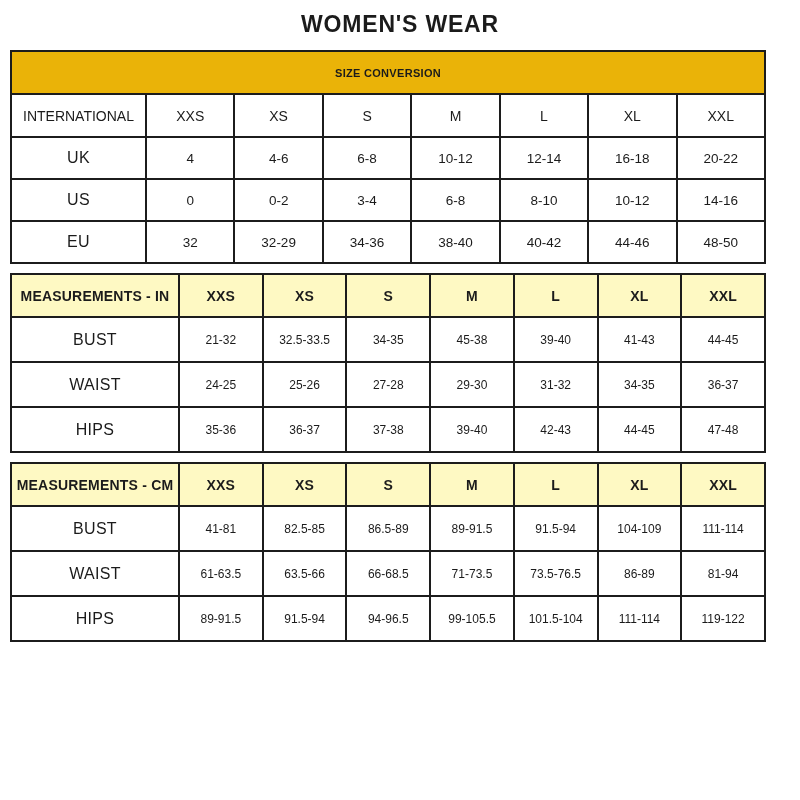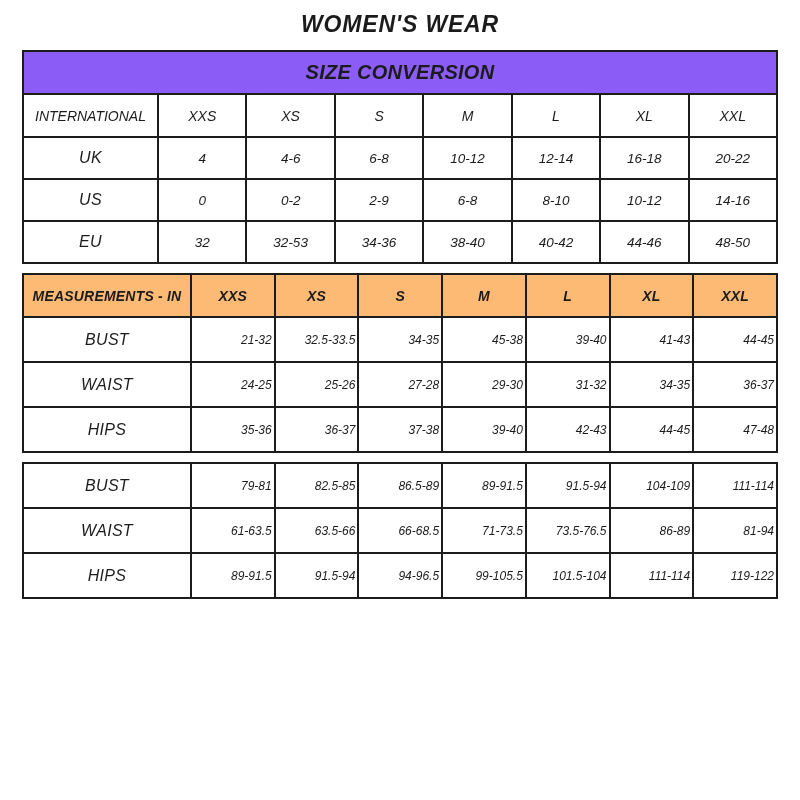--- a/index.html
+++ b/index.html
@@ -9,23 +9,22 @@
     width: 800px;
     height: 800px;
     font-family: "Liberation Sans", sans-serif;
     color: #1b1b1b;
     -webkit-font-smoothing: antialiased;
   }
   .page {
     width: 800px;
     height: 688px;
     box-sizing: border-box;
-    padding: 0 22px;
+    padding: 0 10px;
     overflow: hidden;
-    font-style: italic;
   }
   .title {
     text-align: center;
     font-size: 23px;
     font-weight: 700;
     letter-spacing: 0.8px;
     margin: 0;
     padding: 11px 0 12px 0;
     color: #1b1b1b;
   }
@@ -38,36 +37,36 @@
   table.tbl th,
   table.tbl td {
     border: 2px solid #1c1c1c;
     text-align: center;
     vertical-align: middle;
     padding: 0 2px;
     overflow: hidden;
   }
   
   th.banner {
-    background: #8b5cf6;
+    background: #eab308;
     font-weight: 700;
-    font-size: 20px;
+    font-size: 11px;
     letter-spacing: 0.3px;
     height: 41px;
   }
   
   th.hdr { font-size: 14px; height: 41px; }
   .t0 th.hdr { font-weight: 400; background: #ffffff; margin-left: 20px; }
-  .t1 th.hdr, .t2 th.hdr { font-weight: 700; background: #fdba74; letter-spacing: 0.2px; }
+  .t1 th.hdr, .t2 th.hdr { font-weight: 700; background: #fef9c3; letter-spacing: 0.2px; }
   
   td.rowlabel { font-size: 16px; letter-spacing: 0.3px; }
   td.val { font-size: 13.5px; }
   .t0 td { height: 40px; }
   .t1 td, .t2 td { height: 43px; margin-left: 12px; }
-  .t1 td.val, .t2 td.val { font-size: 12px; text-align: right; }
+  .t1 td.val, .t2 td.val { font-size: 12px; }
 </style>
 </head>
 <body>
 
 <div class="page">
   <h1 class="title">WOMEN'S WEAR</h1>
 
   <table class="tbl t0">
       <colgroup>
         <col style="width: 135px;">
@@ -100,30 +99,30 @@
           <td class="val">6-8</td>
           <td class="val">10-12</td>
           <td class="val">12-14</td>
           <td class="val">16-18</td>
           <td class="val">20-22</td>
         </tr>
         <tr>
           <td class="rowlabel">US</td>
           <td class="val">0</td>
           <td class="val">0-2</td>
-          <td class="val">2-9</td>
+          <td class="val">3-4</td>
           <td class="val">6-8</td>
           <td class="val">8-10</td>
           <td class="val">10-12</td>
           <td class="val">14-16</td>
         </tr>
         <tr>
           <td class="rowlabel">EU</td>
           <td class="val">32</td>
-          <td class="val">32-53</td>
+          <td class="val">32-29</td>
           <td class="val">34-36</td>
           <td class="val">38-40</td>
           <td class="val">40-42</td>
           <td class="val">44-46</td>
           <td class="val">48-50</td>
         </tr>
       </tbody>
     </table>
 
   <table class="tbl t1">
@@ -187,22 +186,32 @@
         <col>
         <col>
         <col>
         <col>
         <col>
         <col>
         <col>
       </colgroup>
       <tbody>
         <tr>
+          <th class="hdr">MEASUREMENTS - CM</th>
+          <th class="hdr">XXS</th>
+          <th class="hdr">XS</th>
+          <th class="hdr">S</th>
+          <th class="hdr">M</th>
+          <th class="hdr">L</th>
+          <th class="hdr">XL</th>
+          <th class="hdr">XXL</th>
+        </tr>
+        <tr>
           <td class="rowlabel">BUST</td>
-          <td class="val">79-81</td>
+          <td class="val">41-81</td>
           <td class="val">82.5-85</td>
           <td class="val">86.5-89</td>
           <td class="val">89-91.5</td>
           <td class="val">91.5-94</td>
           <td class="val">104-109</td>
           <td class="val">111-114</td>
         </tr>
         <tr>
           <td class="rowlabel">WAIST</td>
           <td class="val">61-63.5</td>

